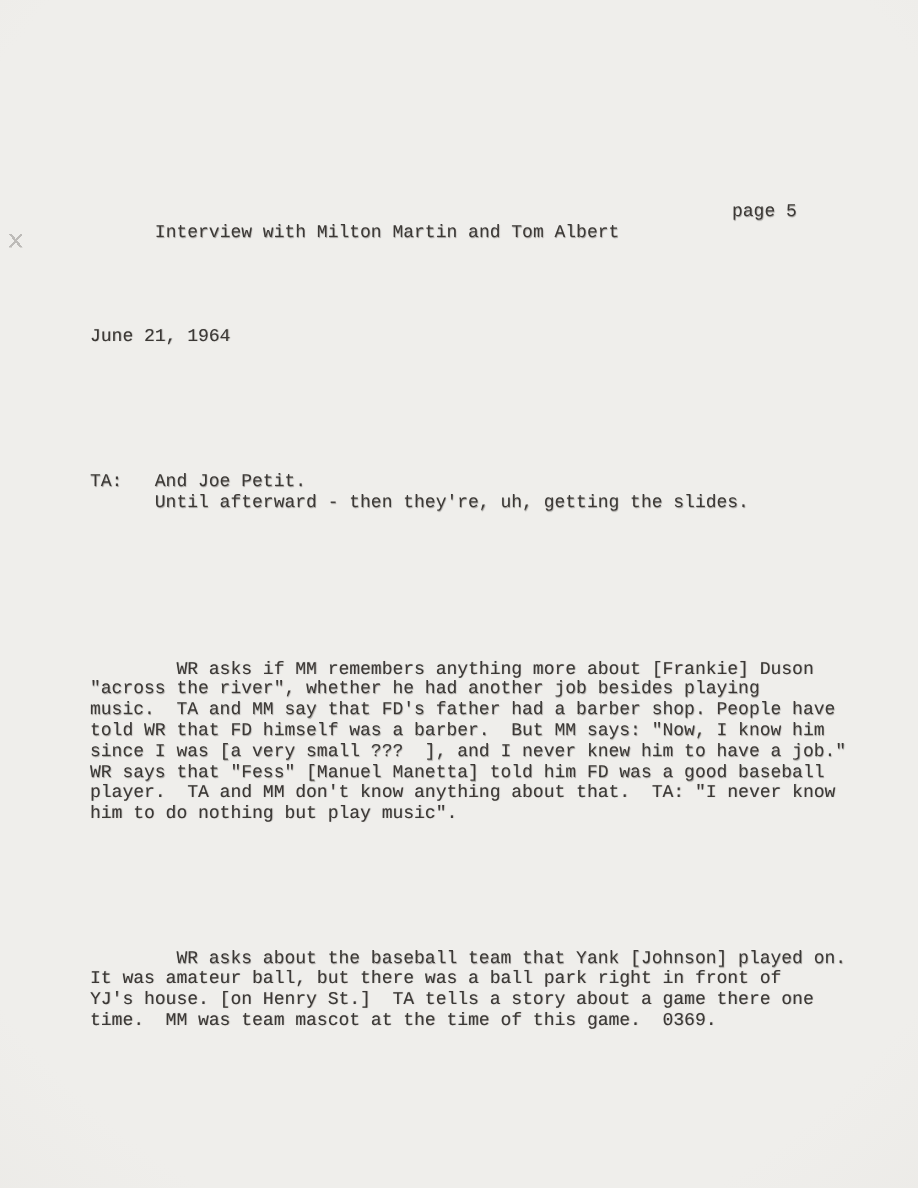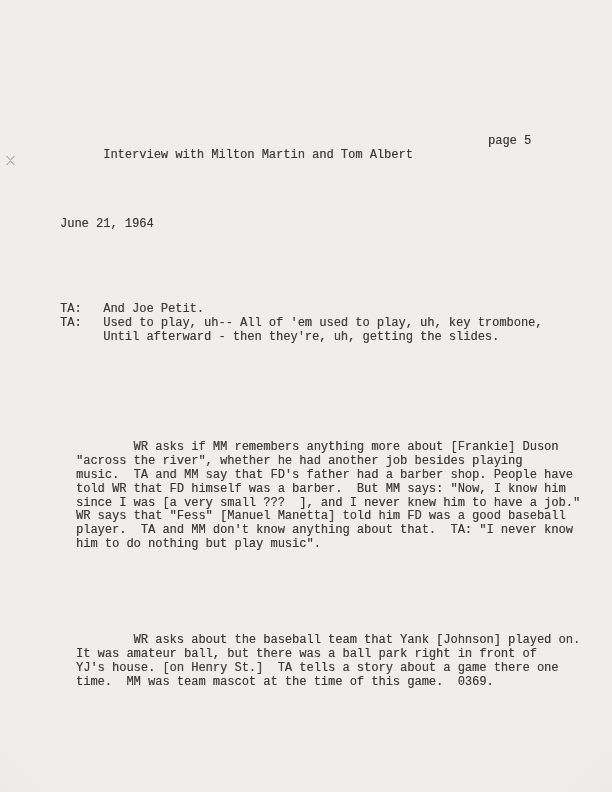--- a/index.html
+++ b/index.html
@@ -18,24 +18,24 @@
     font-family: "Liberation Mono", "DejaVu Sans Mono", monospace;
     font-size: 12px;
     line-height: 13.8px;
     color: #3b3835;
     text-shadow: 0.4px 0.4px 0.6px rgba(59, 56, 53, 0.45);
     white-space: pre;
   }
   .line { white-space: pre; }
   .title-line { position: relative; }
   .page-num { position: absolute; left: 428px; top: 0; }
-  .dialogue { margin-top: 3px; }
+  .dialogue { margin-top: 15px; }
   .para { position: relative; margin-top: 13.8px; }
   .pnum { position: absolute; left: -32px; top: 0; }
-  .ptext { white-space: pre; margin-left: 16px; }
+  .ptext { white-space: pre; }
   .smudge {
     position: absolute;
     left: 6px;
     top: 156px;
     width: 9px;
     height: 9px;
     opacity: 0.38;
     background:
       linear-gradient(50deg,  transparent 44%, #6d6a66 44%, #6d6a66 56%, transparent 56%),
       linear-gradient(-50deg, transparent 44%, #6d6a66 44%, #6d6a66 56%, transparent 56%);
@@ -48,21 +48,21 @@
   <div class="smudge"></div>
 
   <div class="header">
     <div class="line title-line">
       <span>Interview with Milton Martin and Tom Albert</span>
       <span class="page-num">page 5</span>
     </div>
     <div class="line">June 21, 1964</div>
   </div>
 
-  <div class="dialogue" id="dialogue"><div class="line">TA:   And Joe Petit.</div><div class="line">TA:   Used to play, uh-- All of 'em used to play, uh, key trombone,</div><div class="line">      Until afterward - then they're, uh, getting the slides.</div></div>
+  <div class="dialogue" id="dialogue"><div class="line">TA:   And Joe Petit.</div><div class="line">      Until afterward - then they're, uh, getting the slides.</div></div>
 
   <div id="paragraphs"><div class="para">
     <span class="pnum"></span>
     <div class="ptext">        WR asks if MM remembers anything more about [Frankie] Duson
 "across the river", whether he had another job besides playing
 music.  TA and MM say that FD's father had a barber shop. People have
 told WR that FD himself was a barber.  But MM says: "Now, I know him
 since I was [a very small ???  ], and I never knew him to have a job."
 WR says that "Fess" [Manuel Manetta] told him FD was a good baseball
 player.  TA and MM don't know anything about that.  TA: "I never know

